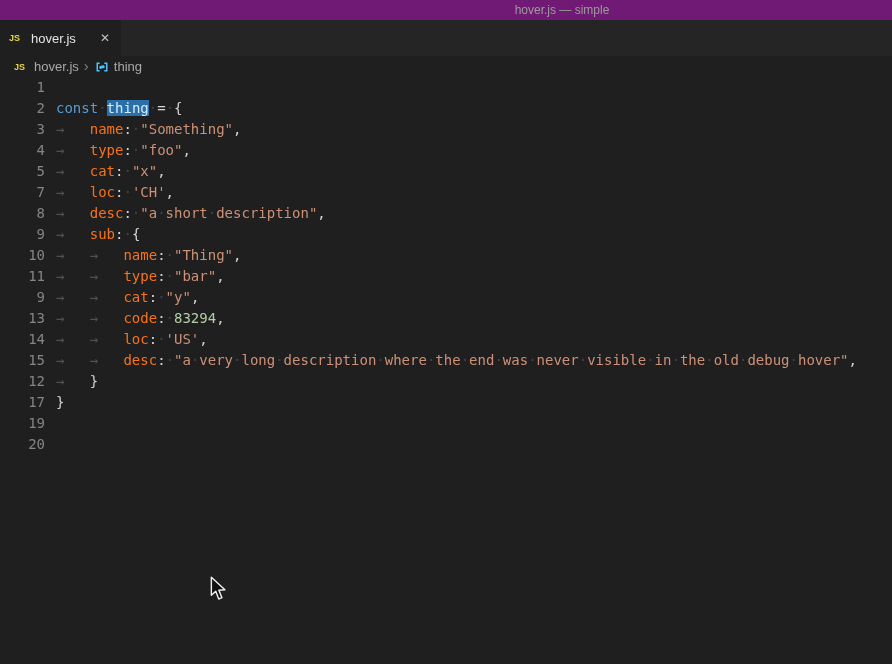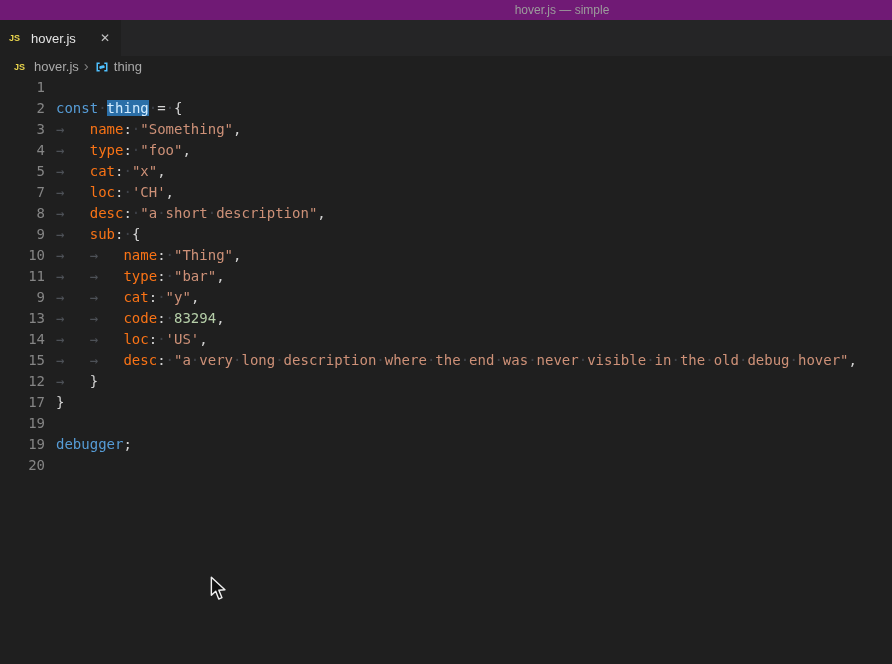--- a/index.html
+++ b/index.html
@@ -105,21 +105,20 @@
         <div class="code-line"><span class="gutter">9</span><span class="line-content"><span class="tok-tab">→</span><span class="tok-prop">sub</span><span class="tok-pn">:</span><span class="tok-ws">·</span><span class="tok-pn">{</span></span></div>
         <div class="code-line"><span class="gutter">10</span><span class="line-content"><span class="tok-tab">→</span><span class="tok-tab">→</span><span class="tok-prop">name</span><span class="tok-pn">:</span><span class="tok-ws">·</span><span class="tok-str">"Thing"</span><span class="tok-pn">,</span></span></div>
         <div class="code-line"><span class="gutter">11</span><span class="line-content"><span class="tok-tab">→</span><span class="tok-tab">→</span><span class="tok-prop">type</span><span class="tok-pn">:</span><span class="tok-ws">·</span><span class="tok-str">"bar"</span><span class="tok-pn">,</span></span></div>
         <div class="code-line"><span class="gutter">9</span><span class="line-content"><span class="tok-tab">→</span><span class="tok-tab">→</span><span class="tok-prop">cat</span><span class="tok-pn">:</span><span class="tok-ws">·</span><span class="tok-str">"y"</span><span class="tok-pn">,</span></span></div>
         <div class="code-line"><span class="gutter">13</span><span class="line-content"><span class="tok-tab">→</span><span class="tok-tab">→</span><span class="tok-prop">code</span><span class="tok-pn">:</span><span class="tok-ws">·</span><span class="tok-num">83294</span><span class="tok-pn">,</span></span></div>
         <div class="code-line"><span class="gutter">14</span><span class="line-content"><span class="tok-tab">→</span><span class="tok-tab">→</span><span class="tok-prop">loc</span><span class="tok-pn">:</span><span class="tok-ws">·</span><span class="tok-str">'US'</span><span class="tok-pn">,</span></span></div>
         <div class="code-line"><span class="gutter">15</span><span class="line-content"><span class="tok-tab">→</span><span class="tok-tab">→</span><span class="tok-prop">desc</span><span class="tok-pn">:</span><span class="tok-ws">·</span><span class="tok-str">"a</span><span class="tok-ws">·</span><span class="tok-str">very</span><span class="tok-ws">·</span><span class="tok-str">long</span><span class="tok-ws">·</span><span class="tok-str">description</span><span class="tok-ws">·</span><span class="tok-str">where</span><span class="tok-ws">·</span><span class="tok-str">the</span><span class="tok-ws">·</span><span class="tok-str">end</span><span class="tok-ws">·</span><span class="tok-str">was</span><span class="tok-ws">·</span><span class="tok-str">never</span><span class="tok-ws">·</span><span class="tok-str">visible</span><span class="tok-ws">·</span><span class="tok-str">in</span><span class="tok-ws">·</span><span class="tok-str">the</span><span class="tok-ws">·</span><span class="tok-str">old</span><span class="tok-ws">·</span><span class="tok-str">debug</span><span class="tok-ws">·</span><span class="tok-str">hover"</span><span class="tok-pn">,</span></span></div>
         <div class="code-line"><span class="gutter">12</span><span class="line-content"><span class="tok-tab">→</span><span class="tok-pn">}</span></span></div>
         <div class="code-line"><span class="gutter">17</span><span class="line-content"><span class="tok-pn">}</span></span></div>
         <div class="code-line"><span class="gutter">19</span><span class="line-content"></span></div>
-        <div class="code-line"><span class="gutter">19</span><span class="line-content"><span class="tok-kw">debugger</span><span class="tok-pn">;</span></span></div>
         <div class="code-line"><span class="gutter">20</span><span class="line-content"></span></div>
       </div>
   </div>
 
   <span class="mouse-cursor">
     <svg width="17" height="25" viewBox="0 0 14 21">
       <path d="M1 1 L1 16.2 L4.7 12.8 L7.2 19.3 L9.9 18.2 L7.3 11.9 L12.4 11.6 Z" fill="#111111" stroke="#efefef" stroke-width="1.2" stroke-linejoin="round"></path>
     </svg>
   </span>
 

